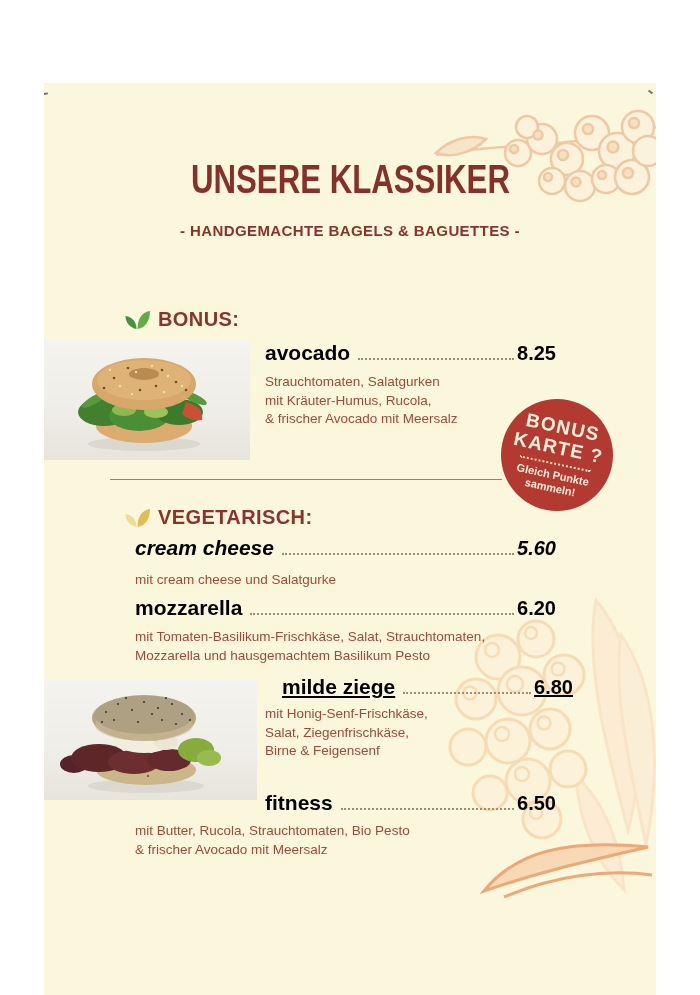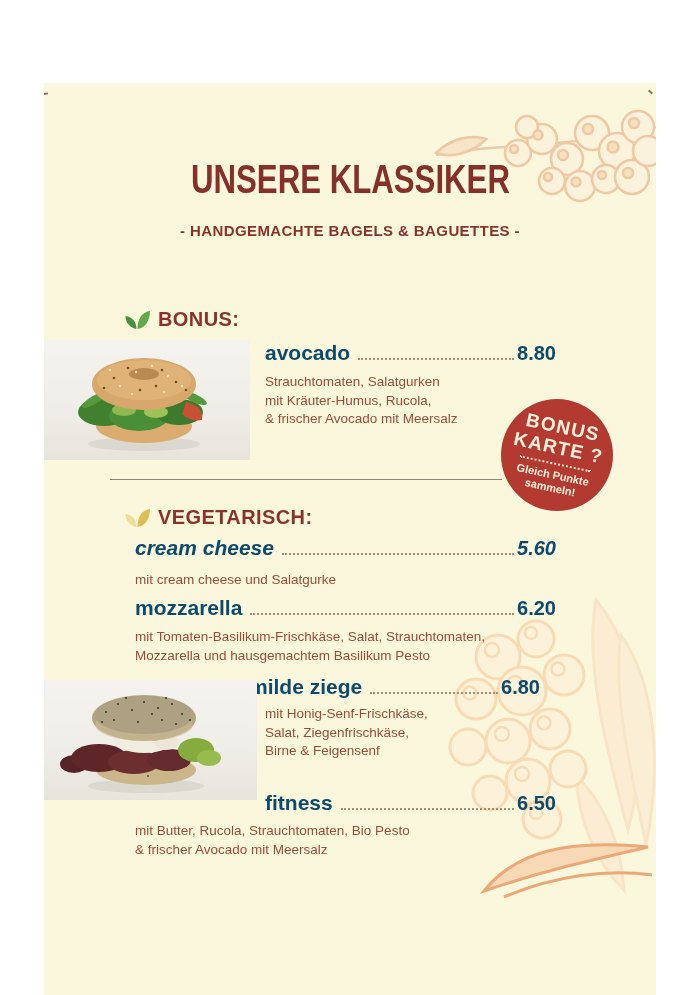--- a/index.html
+++ b/index.html
@@ -27,21 +27,21 @@
     position:absolute;top:170px;left:0;width:100%;
     display:flex;justify-content:center;align-items:center;gap:8px;
     color:#8b322e;font-weight:bold;font-size:15.5px;
   }
   .section-heading{
     position:absolute;left:80px;display:flex;align-items:center;gap:7px;
     color:#8b322e;font-weight:bold;font-size:20px;letter-spacing:.4px;
   }
   .menu-row{
     position:absolute;display:flex;align-items:baseline;
-    color:#0c4a6e;font-weight:bold;
+    color:#000000;font-weight:bold;
   }
   .item-name{font-size:21px;white-space:nowrap;}
   .leader{flex:1;border-bottom:2px dotted #a18d75;align-self:flex-end;margin:0 3px 5px 8px;height:0;}
   .item-price{font-size:20px;white-space:nowrap;}
   .desc{
     position:absolute;color:#9d4b3b;font-size:13.5px;line-height:18.5px;font-weight:normal;
   }
   .divider{position:absolute;left:66px;top:396px;width:392px;border-top:1px solid #90857a;}
 
   .photo{
@@ -187,21 +187,21 @@
           <circle cx="66" cy="30" r="1.2"></circle>
         <circle cx="88" cy="54" r="1.2"></circle>
           <circle cx="120" cy="52" r="1.2"></circle>
       </g>
     </svg>
   </div>
 
   <div class="menu-row" style="left:221px;top:258px;width:291px;">
     <span class="item-name">avocado</span>
     <span class="leader"></span>
-    <span class="item-price">8.80</span>
+    <span class="item-price">8.25</span>
   </div>
   <div class="desc" style="left:221px;top:290px;">
     <div>Strauchtomaten, Salatgurken</div>
     <div>mit Kräuter-Humus, Rucola,</div>
     <div>&amp; frischer Avocado mit Meersalz</div>
   </div>
 
   <div class="divider"></div>
 
   <div class="badge">
@@ -232,21 +232,21 @@
   <div class="menu-row" style="left:91px;top:513px;width:421px;">
     <span class="item-name">mozzarella</span>
     <span class="leader"></span>
     <span class="item-price">6.20</span>
   </div>
   <div class="desc" style="left:91px;top:545px;">
     <div>mit Tomaten-Basilikum-Frischkäse, Salat, Strauchtomaten,</div>
     <div>Mozzarella und hausgemachtem Basilikum Pesto</div>
   </div>
 
-  <div class="menu-row" style="left:205px;top:592px;width:291px;">
+  <div class="menu-row" style="left:238px;top:592px;width:291px;text-decoration:underline;">
     <span class="item-name">milde ziege</span>
     <span class="leader"></span>
     <span class="item-price">6.80</span>
   </div>
   <div class="desc" style="left:221px;top:622px;">
     <div>mit Honig-Senf-Frischkäse,</div>
     <div>Salat, Ziegenfrischkäse,</div>
     <div>Birne &amp; Feigensenf</div>
   </div>
 

